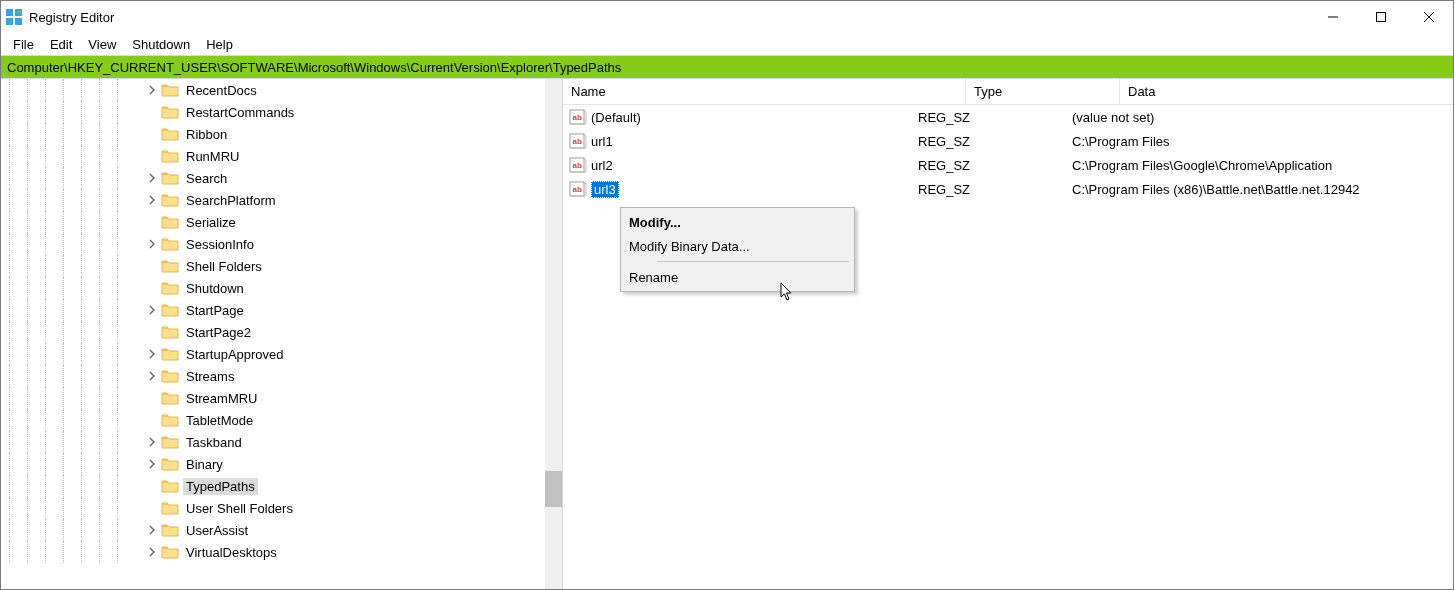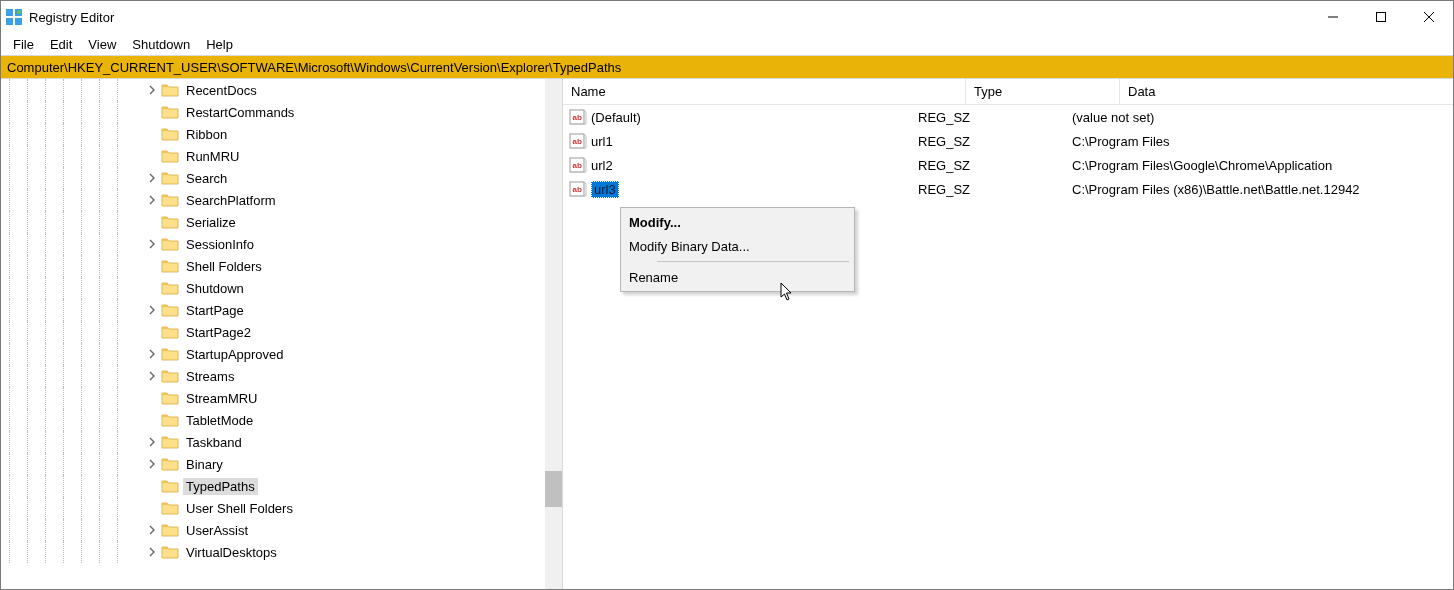--- a/index.html
+++ b/index.html
@@ -59,21 +59,21 @@
   }
   
   .addressbar {
     height: 24px;
     border-top: 1px solid #d9d9d9;
     border-bottom: 1px solid #d9d9d9;
     display: flex;
     align-items: center;
     padding: 0 6px;
     font-size: 13px;
-    background: #eab308;
+    background: #84cc16;
     gap: 0;
     white-space: nowrap;
   }
   
   .main {
     flex: 1;
     display: flex;
     overflow: hidden;
   }
   .tree-pane {
@@ -181,21 +181,21 @@
   .cell-type { width: 154px; }
   .cell-data { flex: 1; }
   .val-icon {
     width: 18px; height: 18px;
     margin-right: 4px;
     flex: 0 0 18px;
   }
   .val-icon svg { width: 18px; height: 18px; display:block;}
   .selected-value .val-name-text {
     background: #0078d7;
-    color: #0f172a;
+    color: #ffffff;
     padding: 1px 3px;
     outline: 1px dotted #fff;
     outline-offset: -1px;
   }
   
   .context-menu {
     position: absolute;
     left: 620px;
     top: 207px;
     width: 235px;

